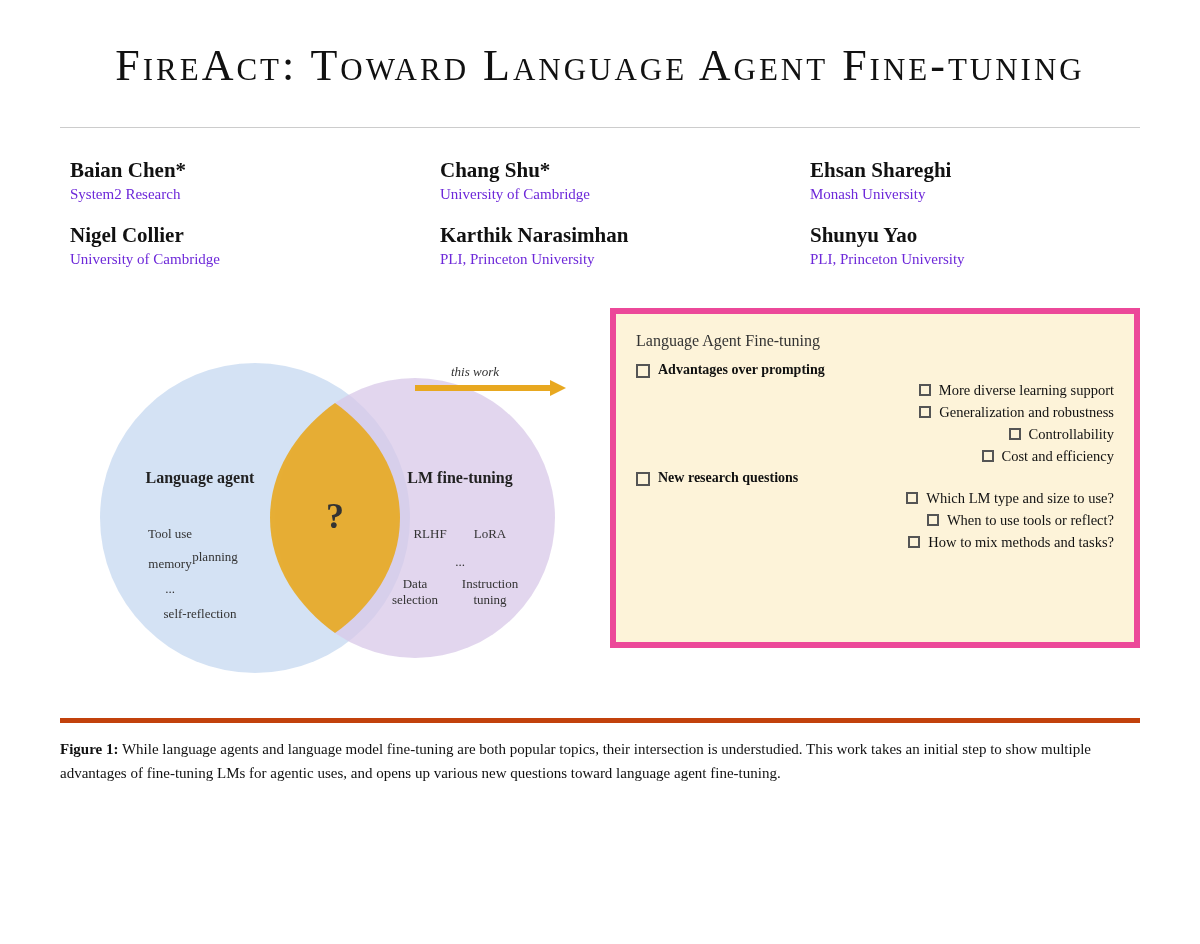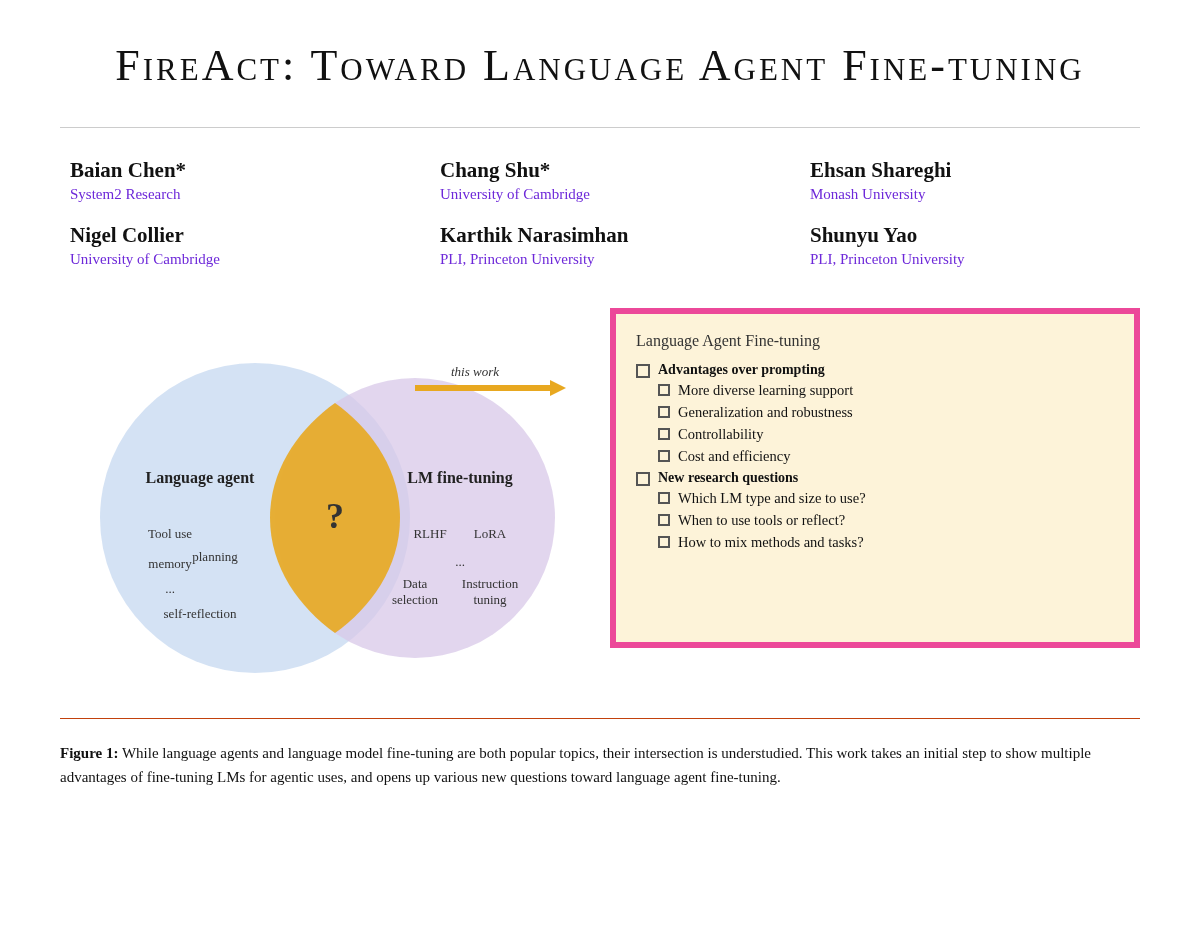--- a/index.html
+++ b/index.html
@@ -98,33 +98,34 @@
     }
     .checklist li.header-item {
       font-weight: bold;
       font-size: 14px;
       margin-top: 5px;
       margin-bottom: 4px;
       align-items: flex-end;
     }
     .checklist li.sub-item {
       padding-left: 22px;
+      justify-content: flex-end;
     }
     .checklist li.sub-item .checkbox {
       width: 12px;
       height: 12px;
     }
 
     
     .figure-caption {
       font-size: 15px;
       line-height: 1.6;
       color: #111;
-      border-top: 1px solid #c2410c;
-      padding-top: 22px;
+      border-top: 5px solid #c2410c;
+      padding-top: 14px;
       margin-top: 10px;
     }
 
     
     .divider {
       border: none;
       border-top: 1px solid #ccc;
       margin: 10px 0 30px 0;
     }
   </style>

